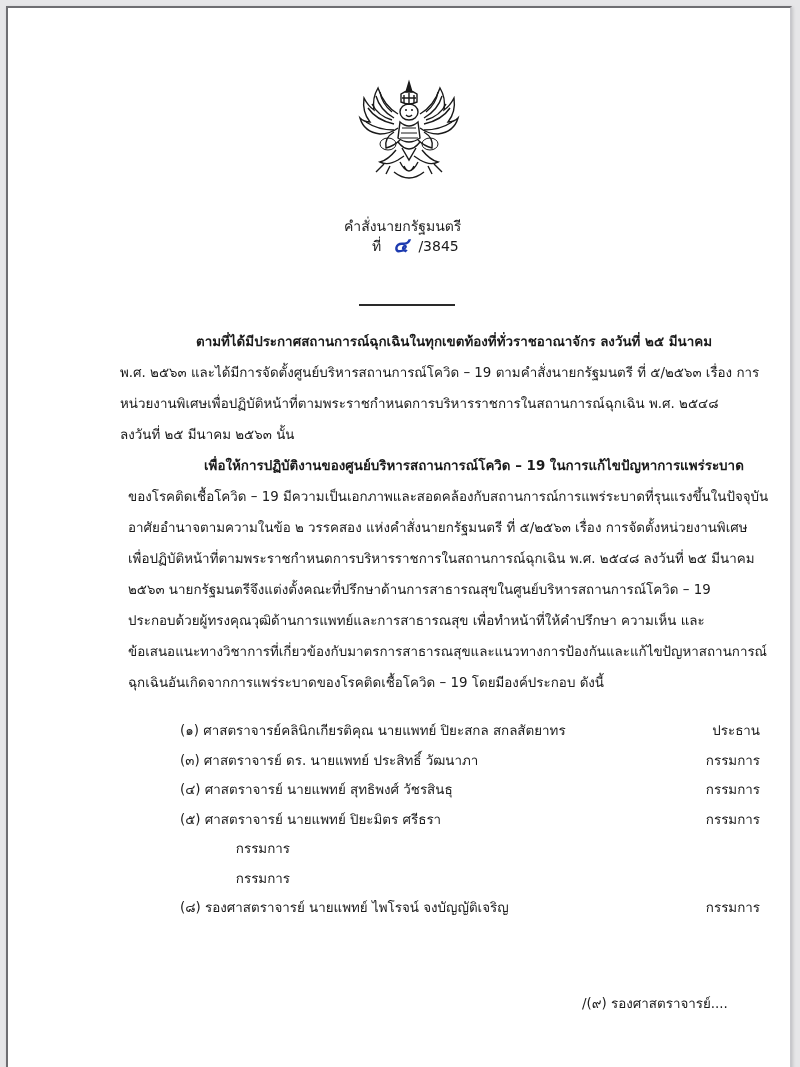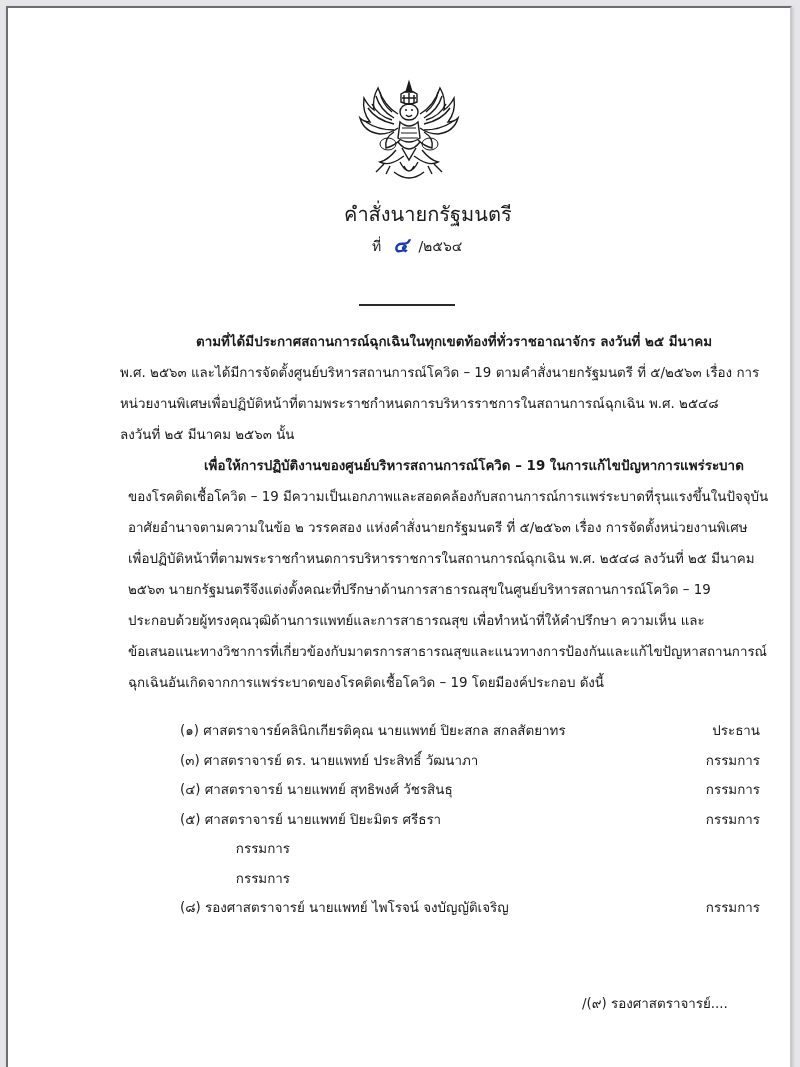--- a/index.html
+++ b/index.html
@@ -33,22 +33,22 @@
       top: 68px;
       width: 110px;
       height: 110px;
     }
     .abs {
       position: absolute;
       white-space: nowrap;
     }
     .title {
       left: 336px;
-      top: 190px;
-      font-size: 20px;
+      top: 207px;
+      font-size: 14px;
       font-family: Liberation Mono, monospace;
     }
     .order-no {
       left: 364px;
       top: 220px;
       font-size: 14px;
     }
     .order-no .num {
       color: #1d3bb0;
       font-size: 20px;
@@ -156,21 +156,21 @@
       <path d="M30 88 L22 96 M36 90 L32 98 M74 90 L78 98 M80 88 L88 96"></path>
 
       <path d="M46 86 Q55 104 64 86 M50 90 Q55 100 60 90"></path>
       <path d="M40 96 Q55 108 70 96"></path>
     </g>
   </svg>
 
   <div class="abs title">คำสั่งนายกรัฐมนตรี</div>
 
   <div class="abs order-no">
-    <span>ที่</span><span class="num">๔</span><span>/๒๕๖๔</span>
+    <span>ที่</span><span class="num">๔</span><span>/3845</span>
   </div>
 
 
   <div class="divider"></div>
 
   <div class="para p1">
     <span class="line indent">ตามที่ได้มีประกาศสถานการณ์ฉุกเฉินในทุกเขตท้องที่ทั่วราชอาณาจักร ลงวันที่ ๒๕ มีนาคม</span>
     <span class="line">พ.ศ. ๒๕๖๓ และได้มีการจัดตั้งศูนย์บริหารสถานการณ์โควิด – 19 ตามคำสั่งนายกรัฐมนตรี ที่ ๕/๒๕๖๓ เรื่อง การจัดตั้ง</span>
     <span class="line">หน่วยงานพิเศษเพื่อปฏิบัติหน้าที่ตามพระราชกำหนดการบริหารราชการในสถานการณ์ฉุกเฉิน พ.ศ. ๒๕๔๘</span>
     <span class="line">ลงวันที่ ๒๕ มีนาคม ๒๕๖๓ นั้น</span>

